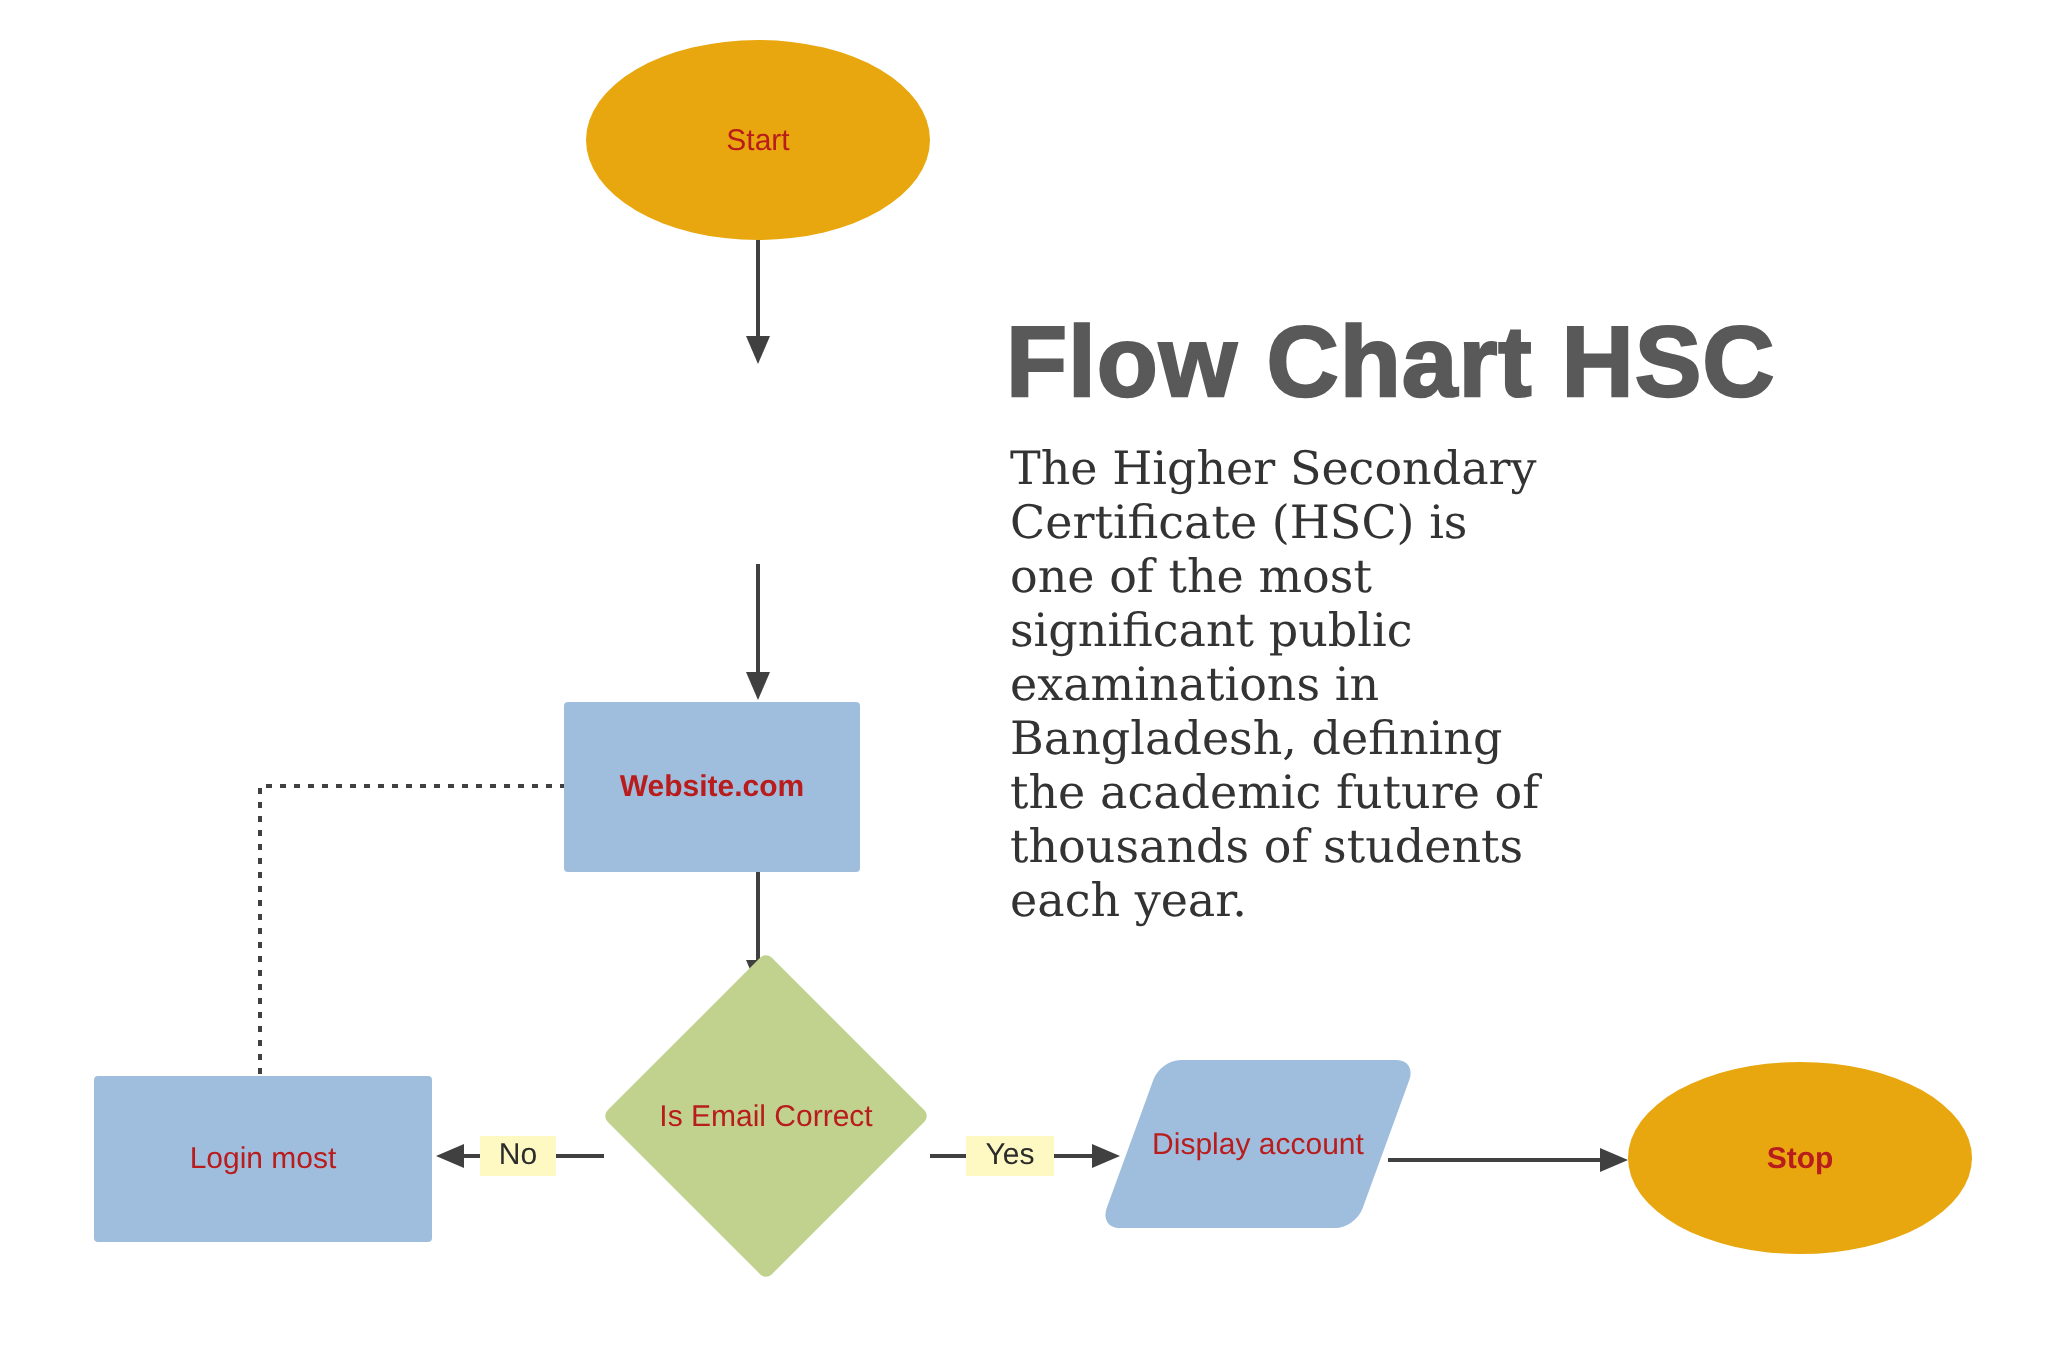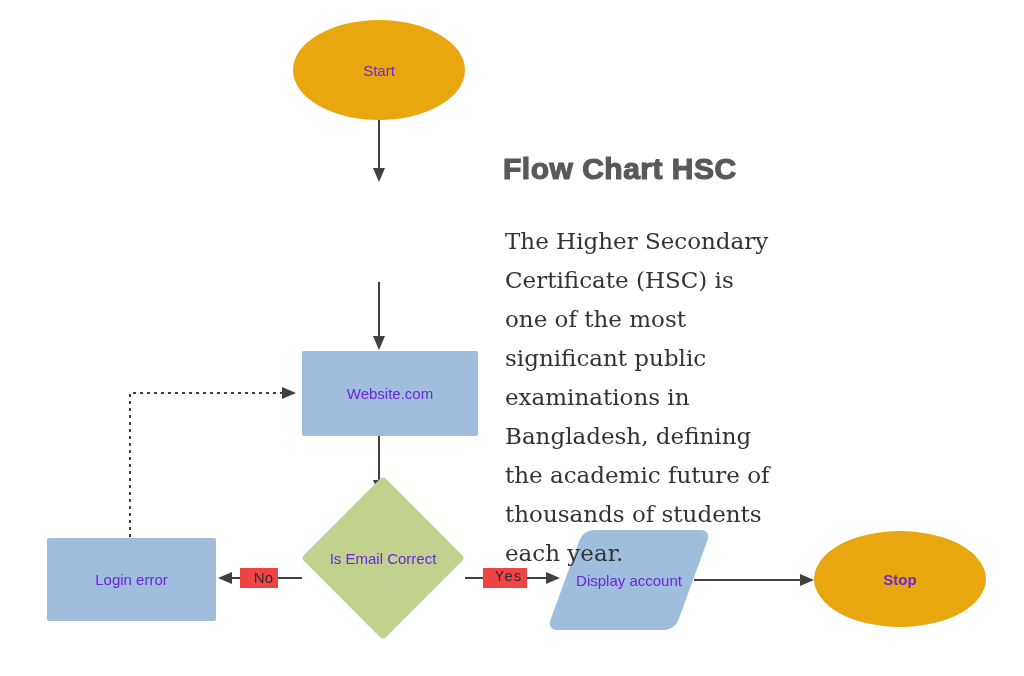--- a/index.html
+++ b/index.html
@@ -40,21 +40,21 @@
   .node .shape {
     position: absolute;
   }
   .node .label {
     position: absolute;
     left: 0; right: 0; top: 0; bottom: 0;
     display: flex;
     align-items: center;
     justify-content: center;
     font-size: 15px;
-    color: #6d28d9;
+    color: #b91c1c;
     z-index: 3;
     text-align: left;
   }
   .ellipse .shape {
     left: 0; right: 0; top: 0; bottom: 0;
     border-radius: 50%;
     background: var(--terminator_fill, #E8A70E);
   }
   .rect .shape {
     left: 0; right: 0; top: 0; bottom: 0;
@@ -70,47 +70,47 @@
   .diamond .shape {
     width: 116px; height: 116px;
     left: 24px; top: 24px;
     background: var(--decision_fill, #C1D18E);
     transform: rotate(45deg);
     border-radius: 4px;
   }
   .edge-label {
     position: absolute;
     z-index: 3;
-    background: #ef4444;
+    background: #fef9c3;
     padding: 0 5px;
     font-size: 15px;
     color: #2c2c2c;
     line-height: 20px;
-    text-align: right;
+    text-align: center;
   }
   .headline {
     position: absolute;
     left: 503px;
     top: 152px;
     z-index: 2;
-    font-size: 30px;
+    font-size: 50px;
     font-weight: 900;
     letter-spacing: 0.5px;
     color: var(--title_color, #595959);
     -webkit-text-stroke: 1.2px var(--title_color, #595959);
   }
   .description {
     position: absolute;
     left: 505px;
     top: 222px;
     width: 335px;
     z-index: 2;
     font-family: "DejaVu Serif", "Liberation Serif", serif;
     font-size: 23px;
-    line-height: 39px;
+    line-height: 27px;
     color: var(--body_color, #333333);
     white-space: pre-line;
   }
 </style>
 </head>
 <body>
 
 <div class="canvas">
 
   <svg class="connectors" viewBox="0 0 1024 676" aria-hidden="true">
@@ -136,47 +136,47 @@
     <path class="dotted" d="M130 537 L130 393 L282 393"></path>
     <polygon points="296,393 282,387 282,399"></polygon>
   </svg>
 
   <div class="node ellipse" style="left:293px; top:20px; width:172px; height:100px;">
     <div class="shape"></div>
     <div class="label">Start</div>
   </div>
 
 
-  <div class="node rect" style="left:302px; top:351px; width:176px; height:85px;">
+  <div class="node rect" style="left:282px; top:351px; width:148px; height:85px;font-weight:bold;">
     <div class="shape"></div>
     <div class="label">Website.com</div>
   </div>
 
   <div class="node diamond" style="left:301px; top:476px; width:164px; height:164px;">
     <div class="shape"></div>
     <div class="label">Is Email Correct</div>
   </div>
 
   <div class="node rect" style="left:47px; top:538px; width:169px; height:83px;">
     <div class="shape"></div>
-    <div class="label">Login error</div>
+    <div class="label">Login most</div>
   </div>
 
-  <div class="node parallelogram" style="left:546px; top:530px; width:166px; height:100px;">
+  <div class="node parallelogram" style="left:546px; top:530px; width:166px; height:84px;">
     <div class="shape"></div>
     <div class="label">Display account</div>
   </div>
 
   <div class="node ellipse" style="left:814px; top:531px; width:172px; height:96px;font-weight:bold;">
     <div class="shape"></div>
     <div class="label">Stop</div>
   </div>
 
   <div class="edge-label" style="left:240px; top:568px; width:28px;">No</div>
-  <div class="edge-label" style="left:483px; top:568px; width:34px;font-family:Liberation Mono, monospace;">Yes</div>
+  <div class="edge-label" style="left:483px; top:568px; width:34px;">Yes</div>
 
   <div class="headline">Flow Chart HSC</div>
   <div class="description">The Higher Secondary
 Certificate (HSC) is
 one of the most
 significant public
 examinations in
 Bangladesh, defining
 the academic future of
 thousands of students

